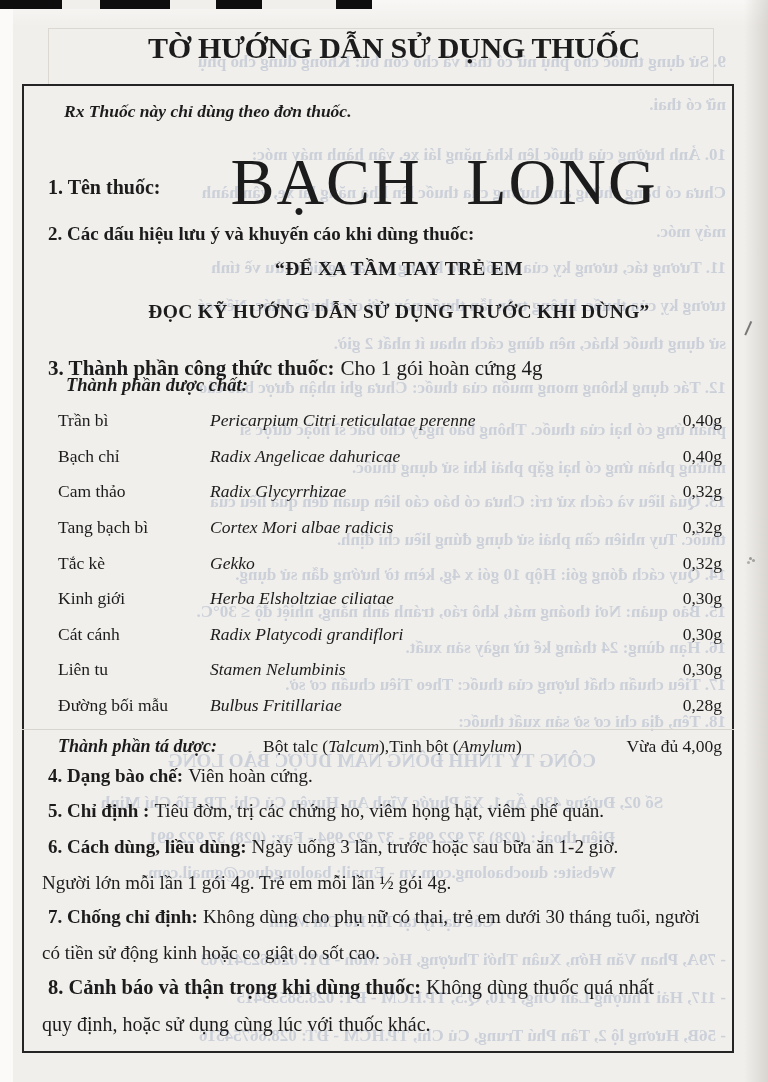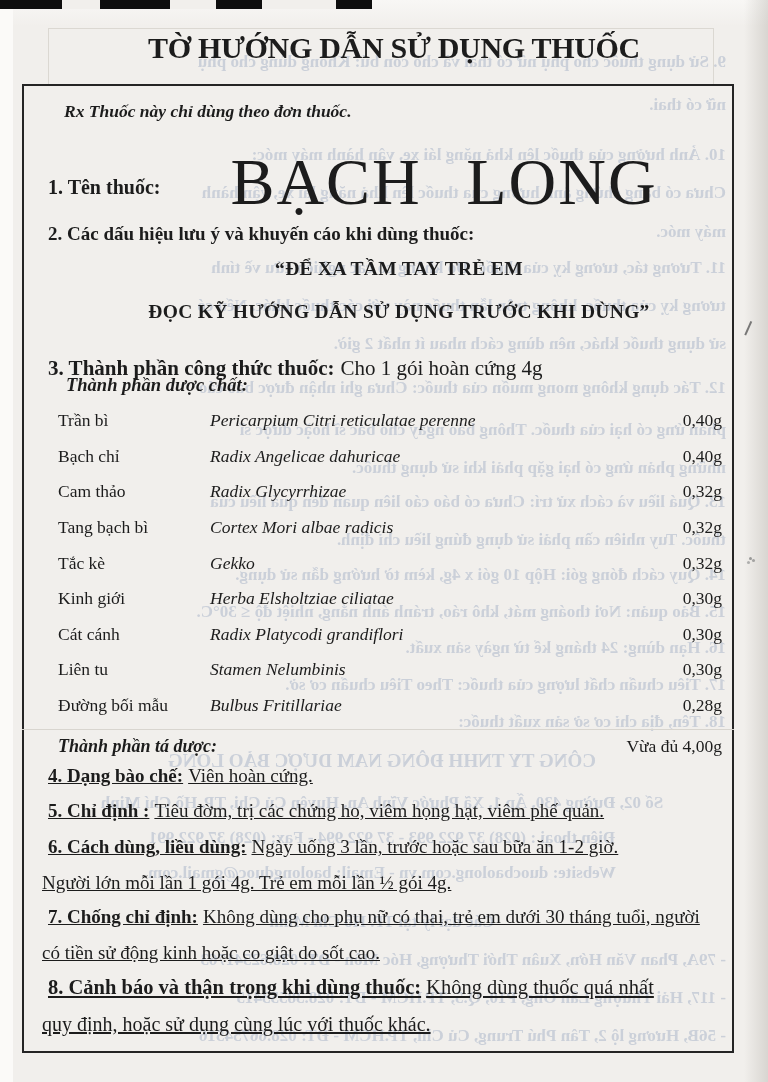--- a/index.html
+++ b/index.html
@@ -44,21 +44,21 @@
   .actives-heading{left:66px;top:375px;font-size:18.5px;font-weight:bold;font-style:italic;}
   .ing-table{left:58px;top:403px;width:664px;}
   .ing-row{display:flex;align-items:center;height:35.6px;font-size:17.5px;}
   .ing-name{width:152px;}
   .ing-latin{font-style:italic;}
   .ing-amount{margin-left:auto;}
   .crease{left:22px;top:729px;width:712px;height:1px;background:#d8d5cf;}
   .excip-row{left:58px;top:736px;width:664px;display:flex;align-items:center;font-size:17.5px;font-family:Liberation Serif, serif;}
   .excip-label{width:205px;font-weight:bold;font-style:italic;font-size:18px;}
   .excip-amount{margin-left:auto;}
-  .sec{left:48px;width:668px;font-size:19px;text-decoration:underline;}
+  .sec{left:48px;width:668px;font-size:19px;}
   .sec b{margin-right:5px;}
   .sec4{top:765px}.sec5{top:800px}.sec6a{top:836px}
   .sec6b{top:872px;left:42px;font-size:19px;}
   .sec7a{top:906px}.sec7b{top:942px;left:42px;font-size:19px;}
   .sec8a{top:976px;font-size:20.5px}.sec8b{top:1013px;left:42px;font-size:20px;}
   
   .smudge1{left:747px;top:322px;width:6px;height:15px;border-left:2px solid #777;transform:rotate(24deg);z-index:6;}
   .smudge2{left:749px;top:557px;width:3px;height:3px;background:#9a9a9a;border-radius:50%;
            box-shadow:3px 2px 0 #a6a6a6,-2px 4px 0 #b0b0b0;z-index:6;}
 </style>
@@ -163,20 +163,21 @@
       <span class="ing-name">Đường bối mẫu</span>
       <span class="ing-latin">Bulbus Fritillariae</span>
       <span class="ing-amount">0,28g</span>
     </div>
   </div>
 
   <div class="abs content crease"></div>
 
   <div class="abs content excip-row">
     <span class="excip-label">Thành phần tá dược:</span>
+    <span><span>Bột talc (</span><i>Talcum</i><span>),Tinh bột (</span><i>Amylum</i><span>)</span></span>
     <span class="excip-amount">Vừa đủ 4,00g</span>
   </div>
 
   <div class="abs content sec sec4">
     <b>4. Dạng bào chế:</b><span>Viên hoàn cứng.</span>
   </div>
   <div class="abs content sec sec5">
     <b>5. Chỉ định :</b><span>Tiêu đờm, trị các chứng ho, viêm họng hạt, viêm phế quản.</span>
   </div>
   <div class="abs content sec sec6a">

